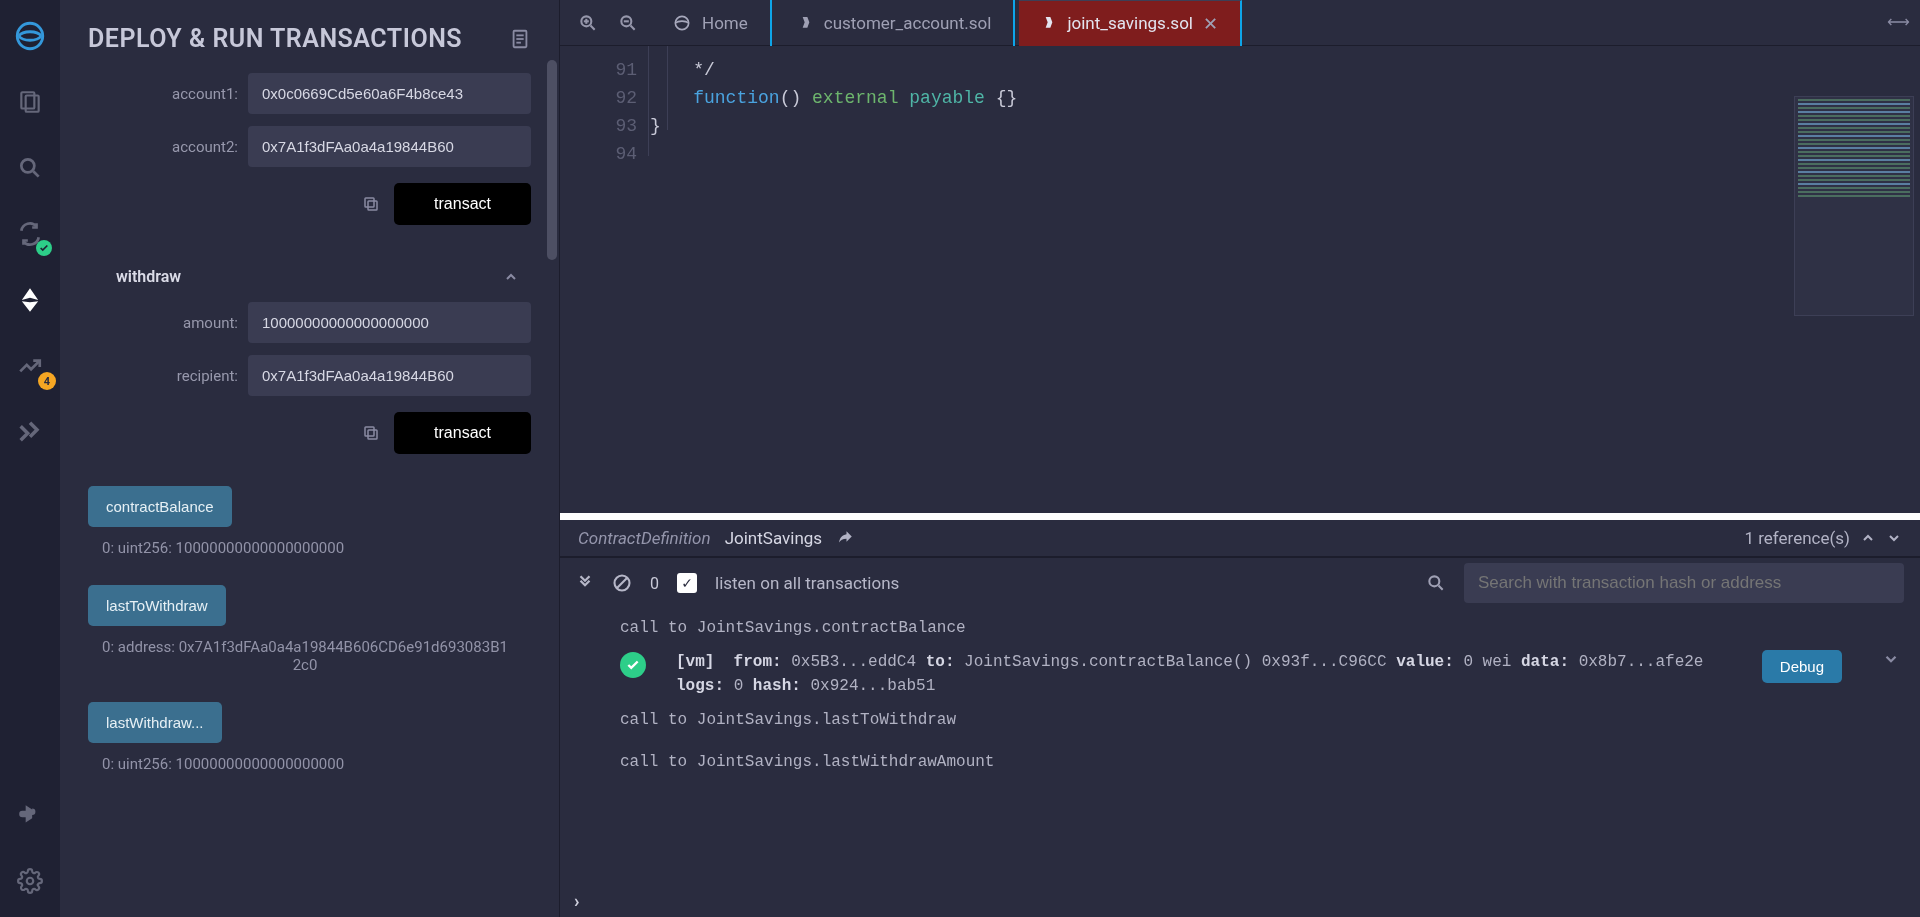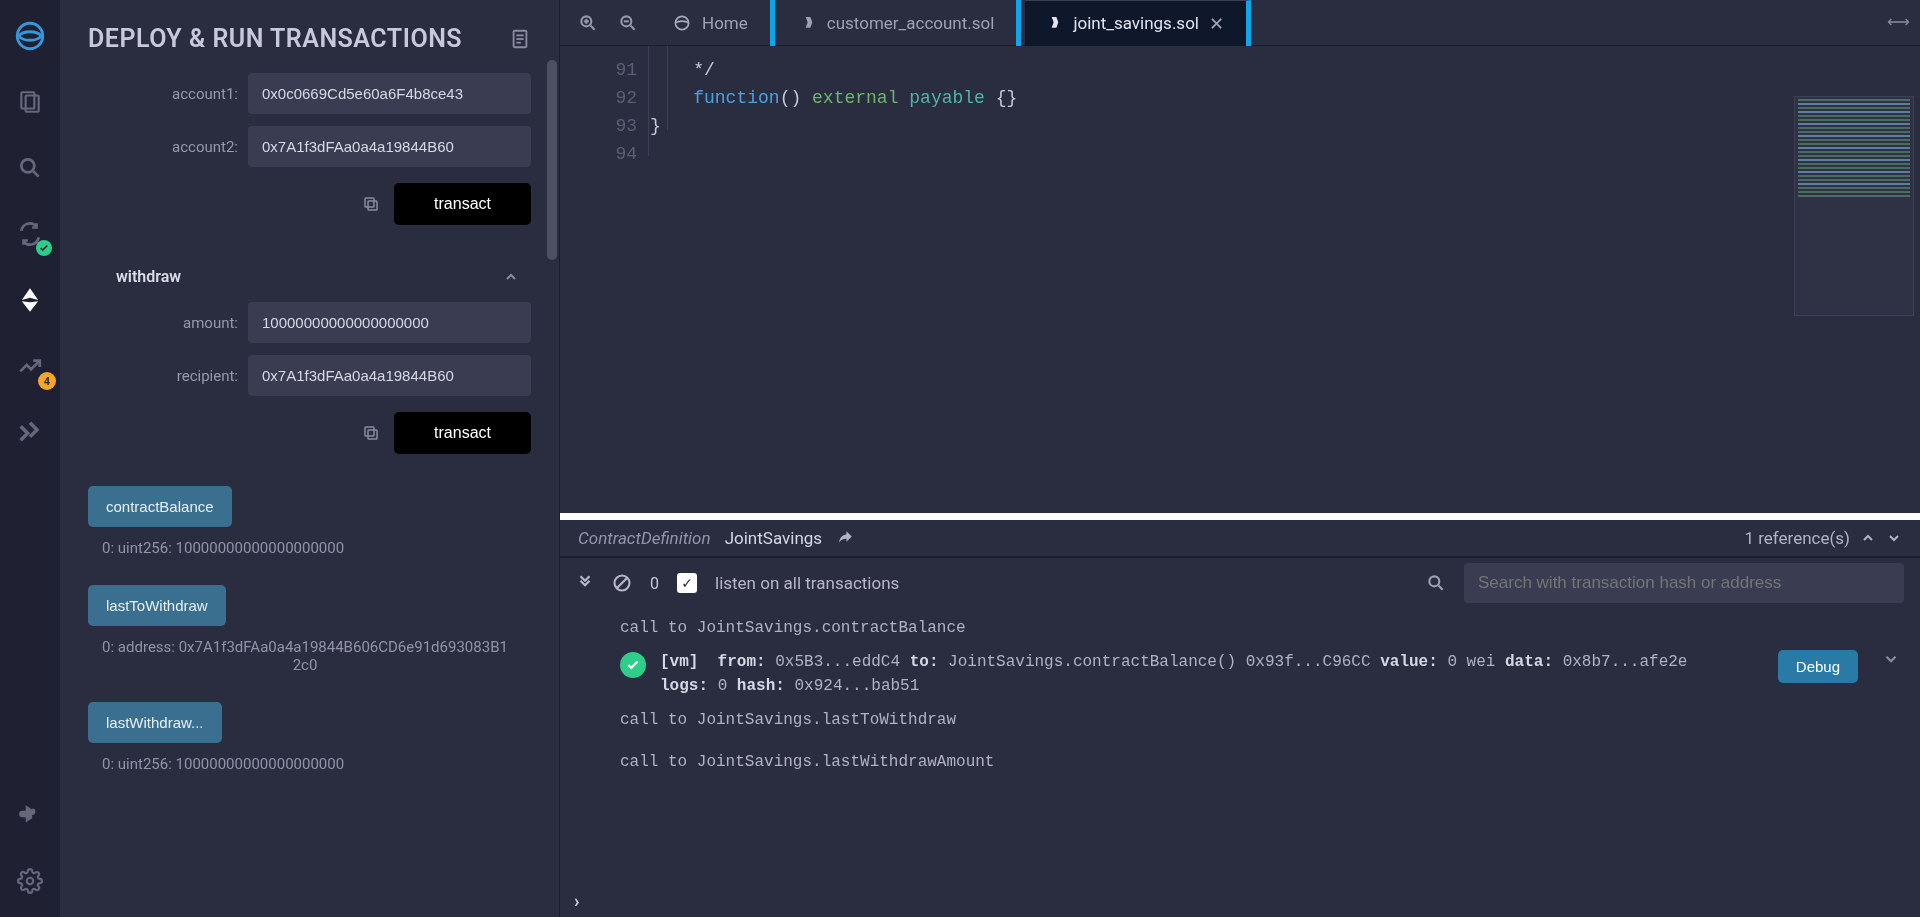--- a/index.html
+++ b/index.html
@@ -115,23 +115,23 @@
 
 .tabbar {
   height: 46px; display:flex; align-items:center;
   background:#2a2c3f; border-bottom:1px solid #1c1d2c;
   gap: 4px; padding-left: 10px;
 }
 .tab-ctrl { width:36px; height:36px; display:flex; align-items:center; justify-content:center; color:#9697ab; cursor:pointer; }
 .tab {
   height:46px; padding:0 22px; display:flex; align-items:center; gap:10px;
   color:#9fa0b4; font-size:17px; cursor:pointer;
-  border-right:5px solid #0ea5e9;
-}
-.tab.active { background:#0f172a; color:#e3e4ef; border-top:1px solid #3d3f56; }
+  border-right:2px solid #0ea5e9;
+}
+.tab.active { background:#7f1d1d; color:#e3e4ef; border-top:1px solid #3d3f56; }
 .tab .close { color:#9fa0b4; font-size:18px; }
 .expand-icon { position:absolute; right:10px; top:12px; color:#8a8ba3; cursor:pointer; }
 
 .editor {
   flex:1; position:relative; background:#2a2c3f;
   font-family: Consolas, "Courier New", monospace; font-size:18px;
 }
 .gutter { position:absolute; left:9px; top:10px; width:80px; text-align:right; color:#5c5e74; line-height:28px; }
 .gutter div { padding-right:12px; }
 .code { position:absolute; left:90px; top:10px; color:#c9cad8; line-height:28px; }
@@ -173,21 +173,21 @@
   width:440px; background:#3a3c52; border:none; border-radius:4px;
   color:#d7d8e4; padding:10px 14px; font-size:17px;
 }
 
 .term-body {
   flex:1; padding: 8px 20px 8px 60px;
   font-family: Consolas, "Courier New", monospace; font-size:16px; color:#b1b2c3;
   overflow:auto;
 }
 .term-line { padding:3px 0; }
-.tx-row { display:flex; align-items:flex-start; gap:14px; padding:10px 0; }
+.tx-row { display:flex; align-items:flex-start; gap:30px; padding:10px 0; }
 .tx-check {
   width:26px; height:26px; border-radius:50%; background:#2dce89;
   display:flex; align-items:center; justify-content:center; color:#fff; margin-top:2px; flex-shrink:0;
 }
 .tx-details { flex:1; color:#b1b2c3; line-height:24px; }
 .tx-details .lbl { color:#d6d7e4; font-weight:700; }
 .tx-details .vm { color:#d6d7e4; font-weight:700; }
 .btn-debug {
   background:#2a7aa8; color:#fff; border:none; border-radius:5px;
   padding:8px 18px; font-size:15px; cursor:pointer;

